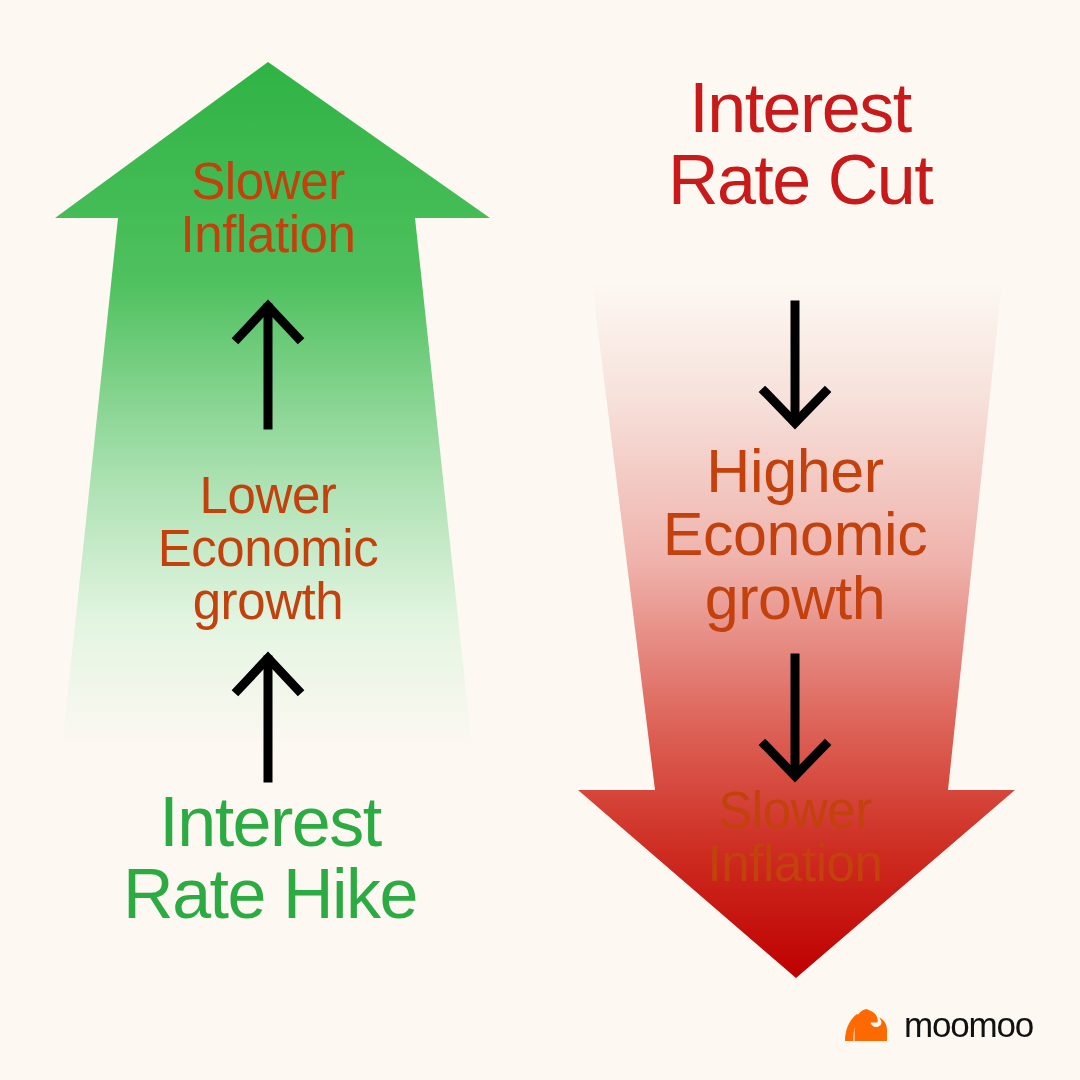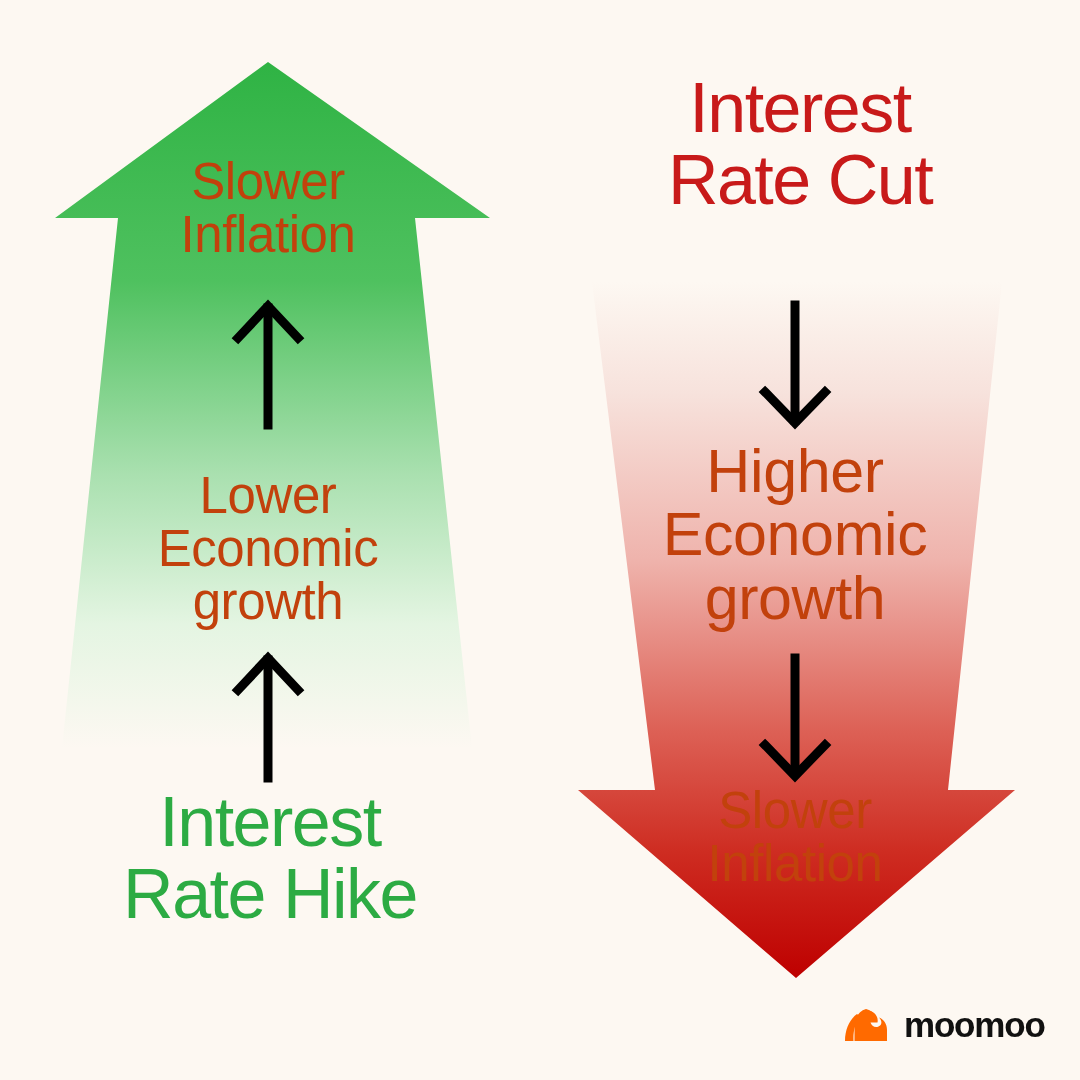--- a/index.html
+++ b/index.html
@@ -103,21 +103,21 @@
     align-items: center;
     gap: 9px;
   }
   #brand-mark {
     width: 52px;
     height: 38px;
     display: block;
   }
   #brand-word {
     font-size: 35px;
-    font-weight: 700;
+    font-weight: 400;
     color: #111111;
     letter-spacing: -1.2px;
     line-height: 1;
   }
 </style>
 </head>
 <body>
 
 <div id="canvas">
 

